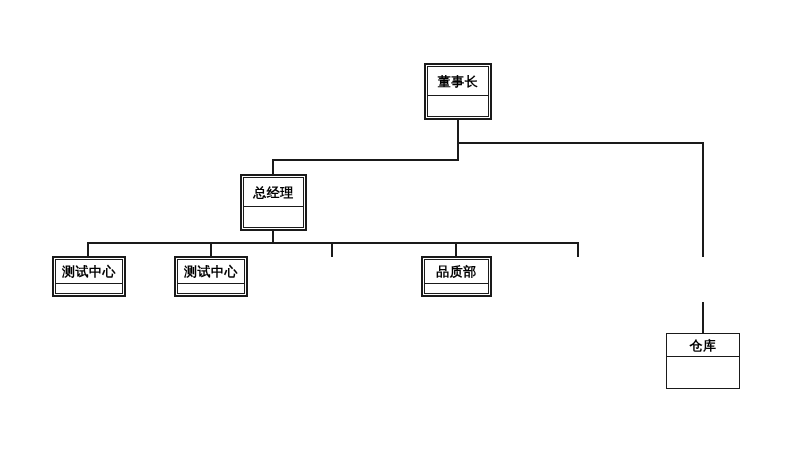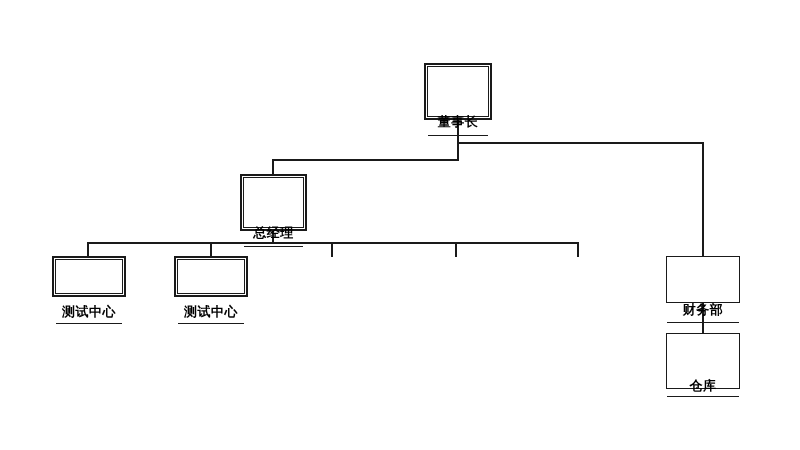--- a/index.html
+++ b/index.html
@@ -60,21 +60,20 @@
     display: flex;
     align-items: center;
     justify-content: center;
     border-bottom: 1px solid #1a1a1a;
     color: #000000;
     font-weight: bold;
     font-size: 13px;
     line-height: 1;
     letter-spacing: 0.5px;
     white-space: nowrap;
-    margin-top: 40px;
   }
   .body-row {
     flex: 1 1 auto;
     background: #ffffff;
   }
 </style>
 </head>
 <body>
 
 <div id="canvas">
@@ -113,23 +112,23 @@
         <div class="title-row" style="height: 24px;">测试中心</div>
         <div class="body-row"></div>
       </div>
     </div>
     <div class="node framed" style="left: 174px; top: 256px; width: 74px; height: 41px;">
       <div class="inner">
         <div class="title-row" style="height: 24px;">测试中心</div>
         <div class="body-row"></div>
       </div>
     </div>
-    <div class="node plain" style="left: 666px; top: 256px; width: 74px; height: 47px;">
+    <div class="node framed" style="left: 421px; top: 256px; width: 71px; height: 41px;">
       <div class="inner">
-        <div class="title-row" style="height: 26px;">财务部</div>
+        <div class="title-row" style="height: 24px;">品质部</div>
         <div class="body-row"></div>
       </div>
     </div>
     <div class="node plain" style="left: 666px; top: 333px; width: 74px; height: 56px;">
       <div class="inner">
         <div class="title-row" style="height: 23px;">仓库</div>
         <div class="body-row"></div>
       </div>
     </div>
   </div>

